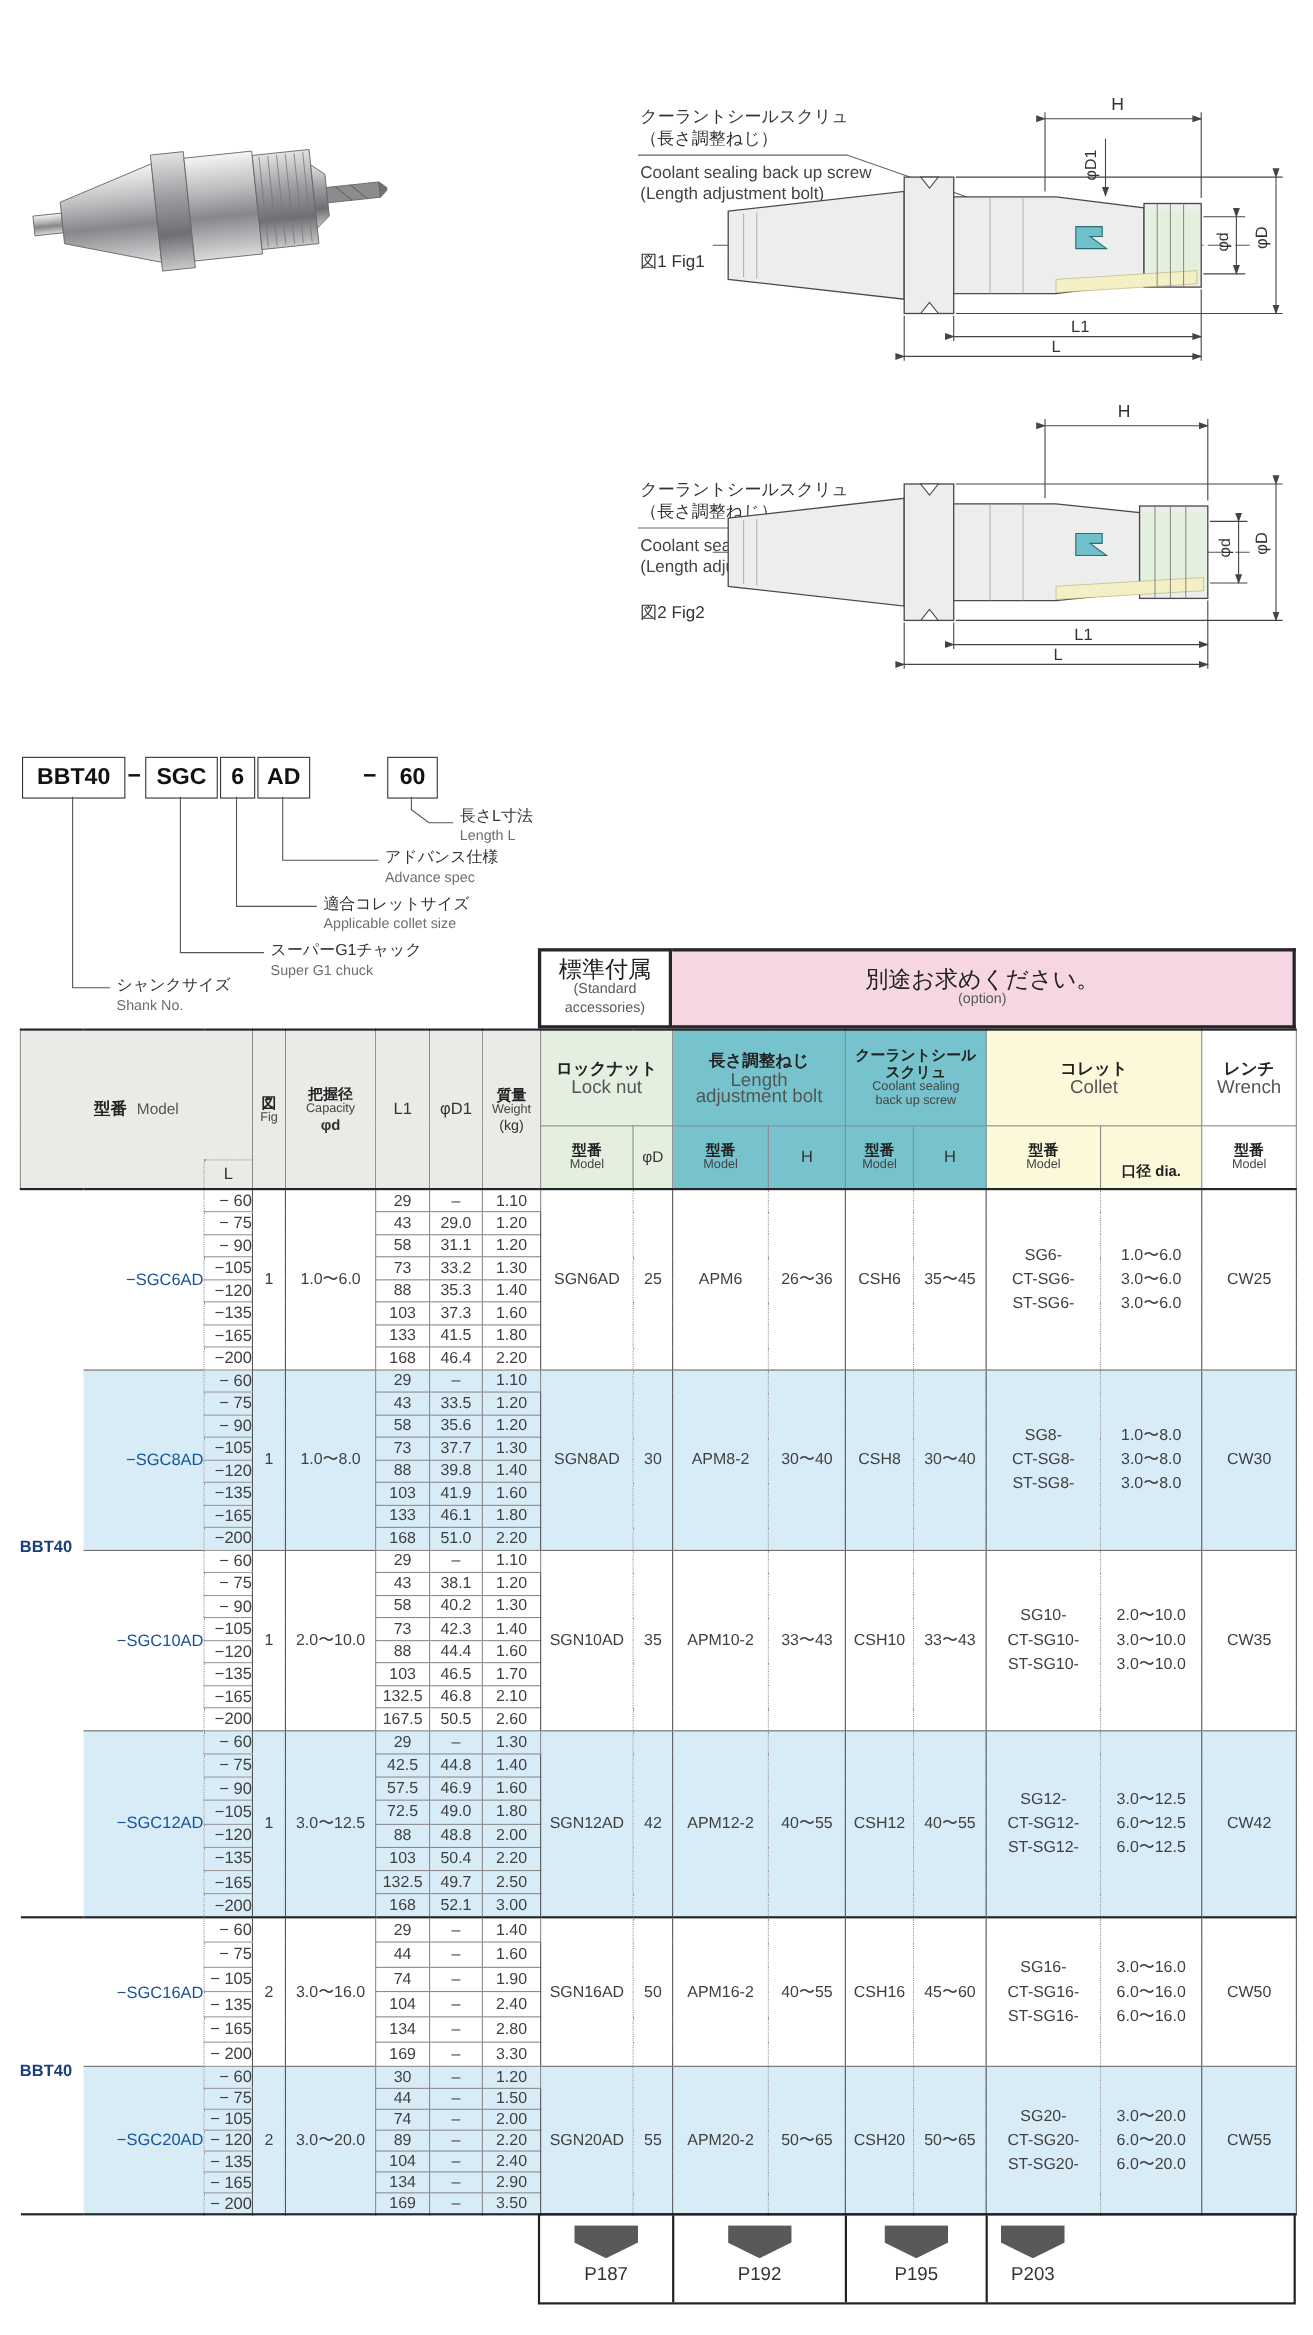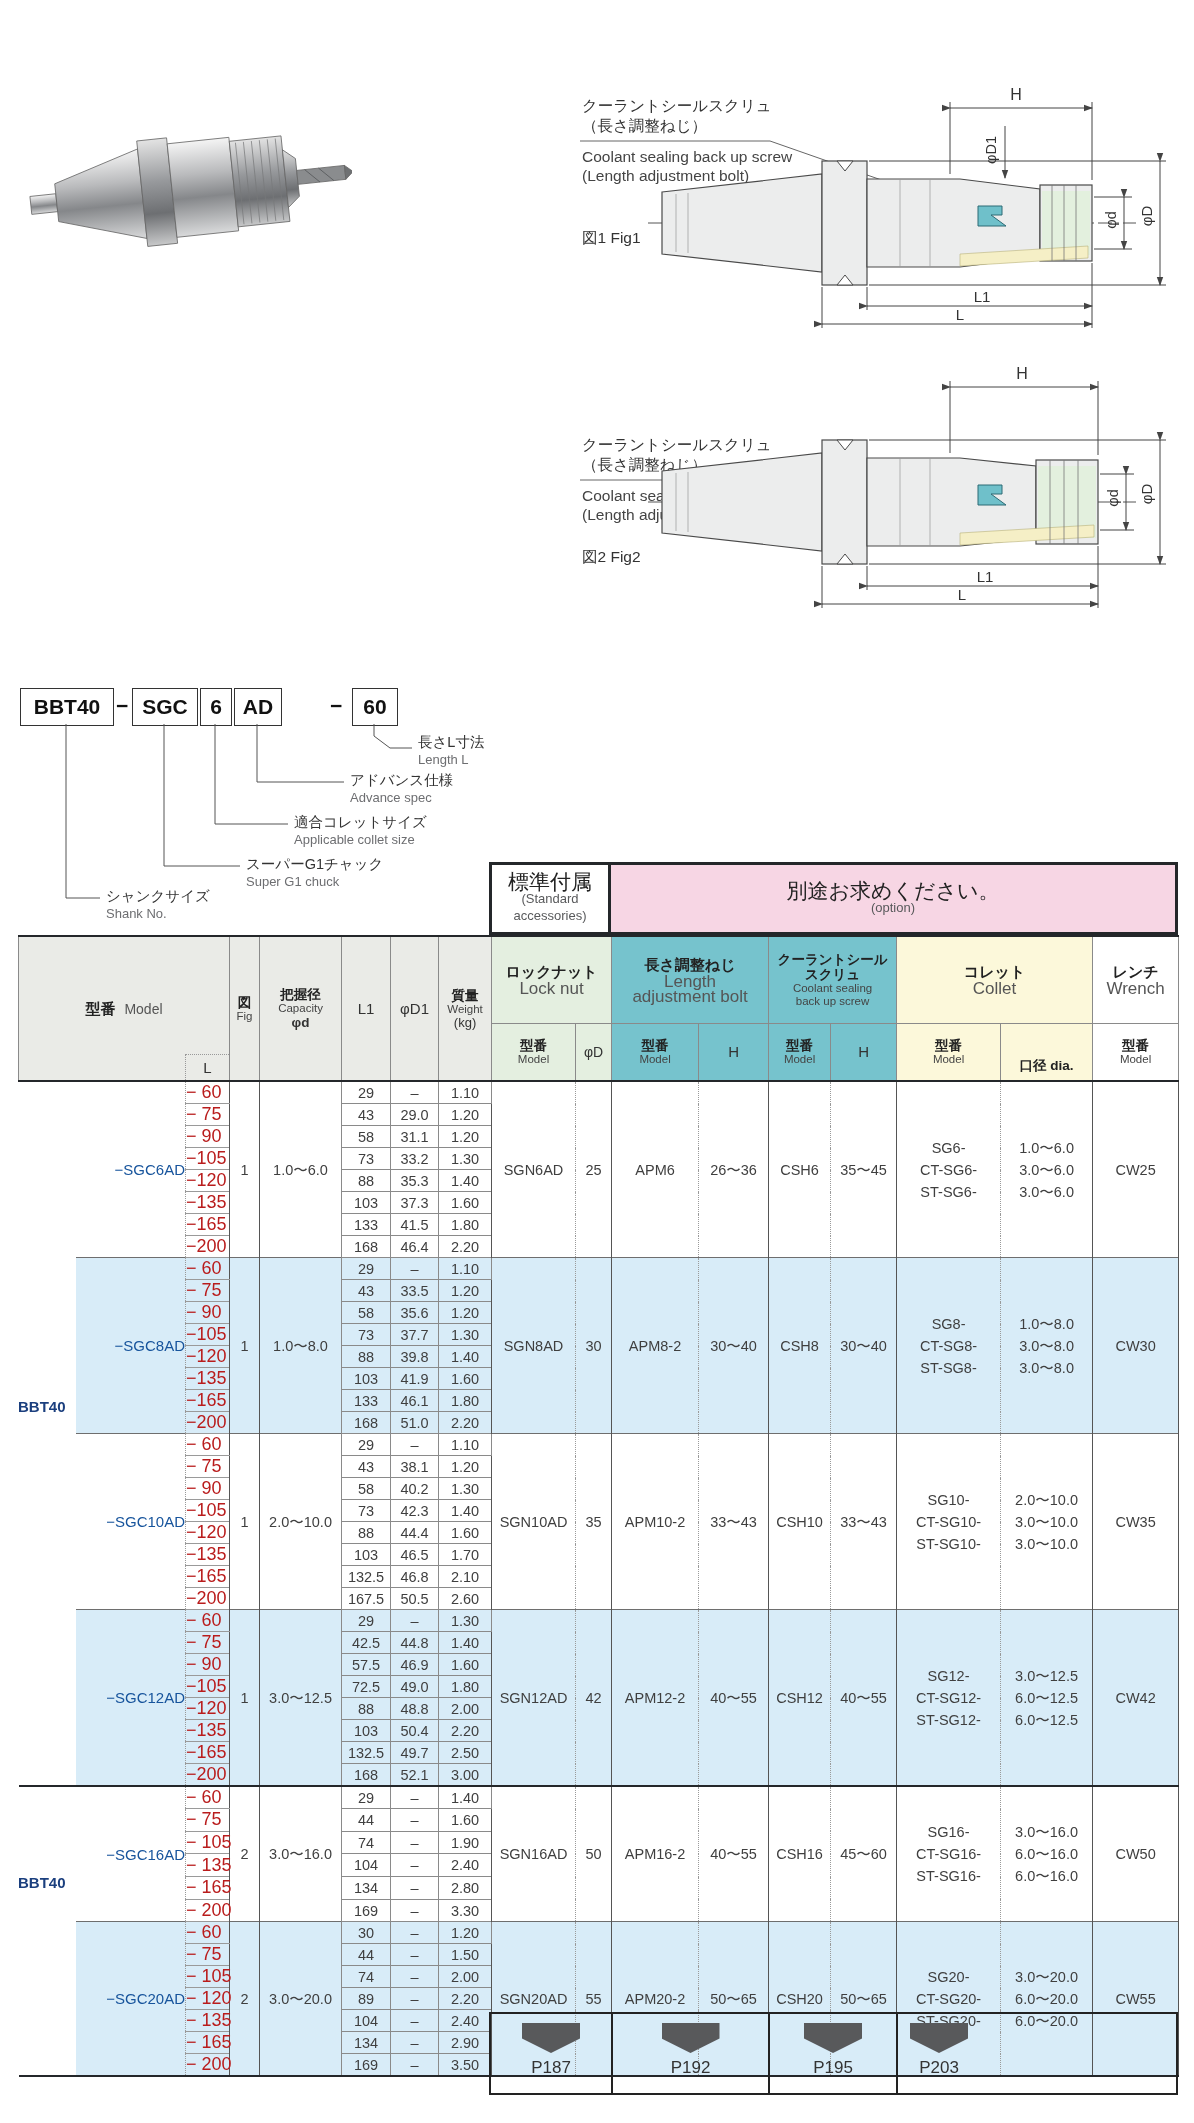--- a/index.html
+++ b/index.html
@@ -47,22 +47,22 @@
   .hja{font-size:15px;font-weight:bold;color:#222;line-height:18px;}
   .hja2{font-size:13.5px;font-weight:bold;color:#222;line-height:15px;}
   .hen{font-size:17px;color:#555;line-height:15px;}
   .hen2{font-size:11.5px;color:#444;line-height:13px;}
   .hdim{font-size:15px;color:#333;}
   .l-tag{position:absolute;right:0;bottom:0;width:43px;height:25px;border-top:1px dotted #999;border-left:1px dotted #999;
     display:flex;align-items:center;justify-content:center;font-size:15px;color:#333;}
 
   td.shank{background:#fff;}
   td.model{font-size:15px;font-weight:bold;color:#17549c;text-align:right;padding-right:2px;white-space:pre;}
-  td.lcell{border-left:1px dotted #9a9a9a;border-bottom:1px solid #9a9a9a;font-size:18px;font-weight:bold;color:#b91c1c;
-    text-align:left;padding-right:5px;white-space:pre;}
+  td.lcell{border-left:1px dotted #9a9a9a;border-bottom:1px solid #9a9a9a;font-size:15px;font-weight:bold;color:#404040;
+    text-align:right;padding-right:5px;white-space:pre;}
   td.box{border:1px solid #8a8a8a;font-size:14.5px;color:#3f3f3f;}
   td.num{text-align:center;padding-right:7px;}
   td.ctr{text-align:center;}
   td.mg{font-size:14.5px;color:#3f3f3f;text-align:center;line-height:22px;}
   .bs{border-left:1.2px solid #555;}
   .bd{border-left:1px dotted #9a9a9a;}
   .br{border-right:1.2px solid #555;}
   tbody.tint td{background:#d8ecf8;}
   tbody.tint td.shank{background:#fff;}
   tbody.sep tr:first-child td:not(.shank){border-top:1.4px solid #6e6e6e;}

